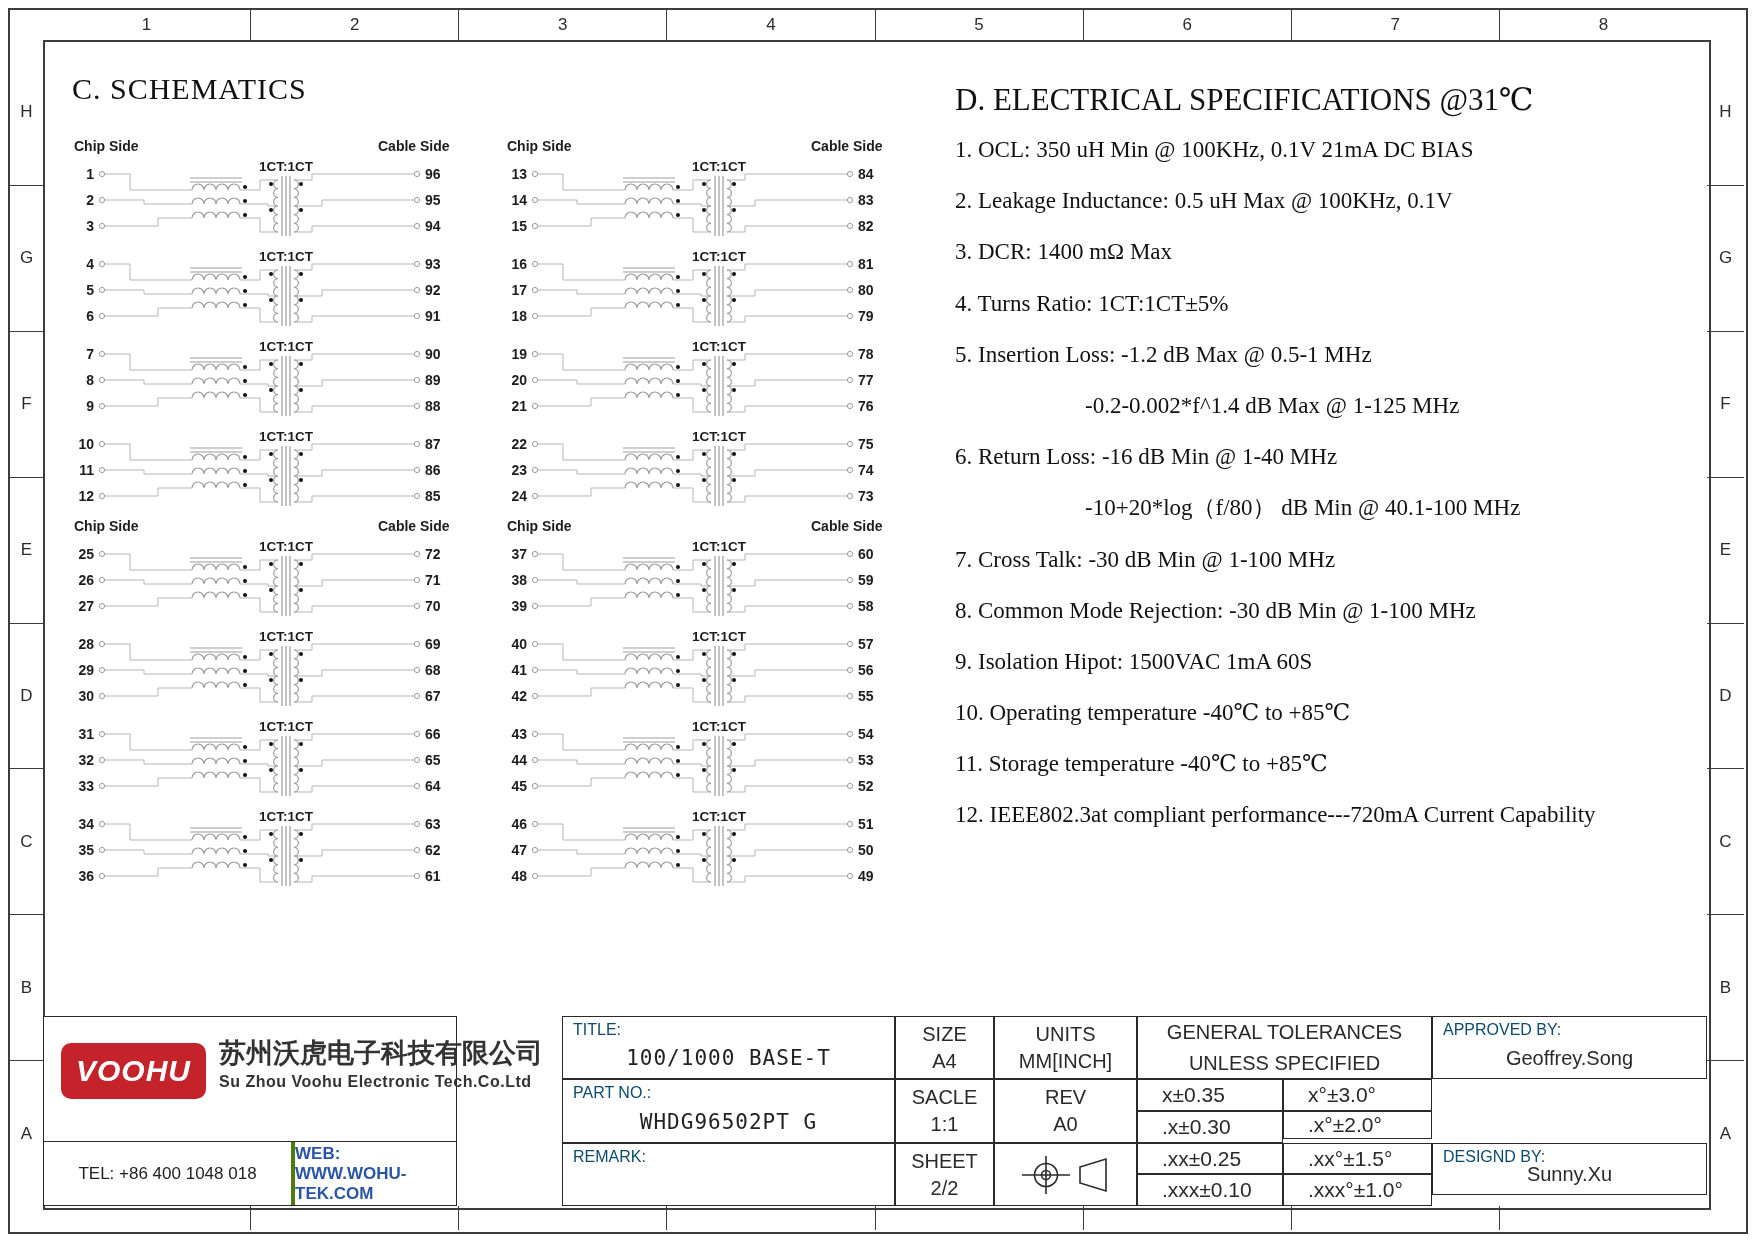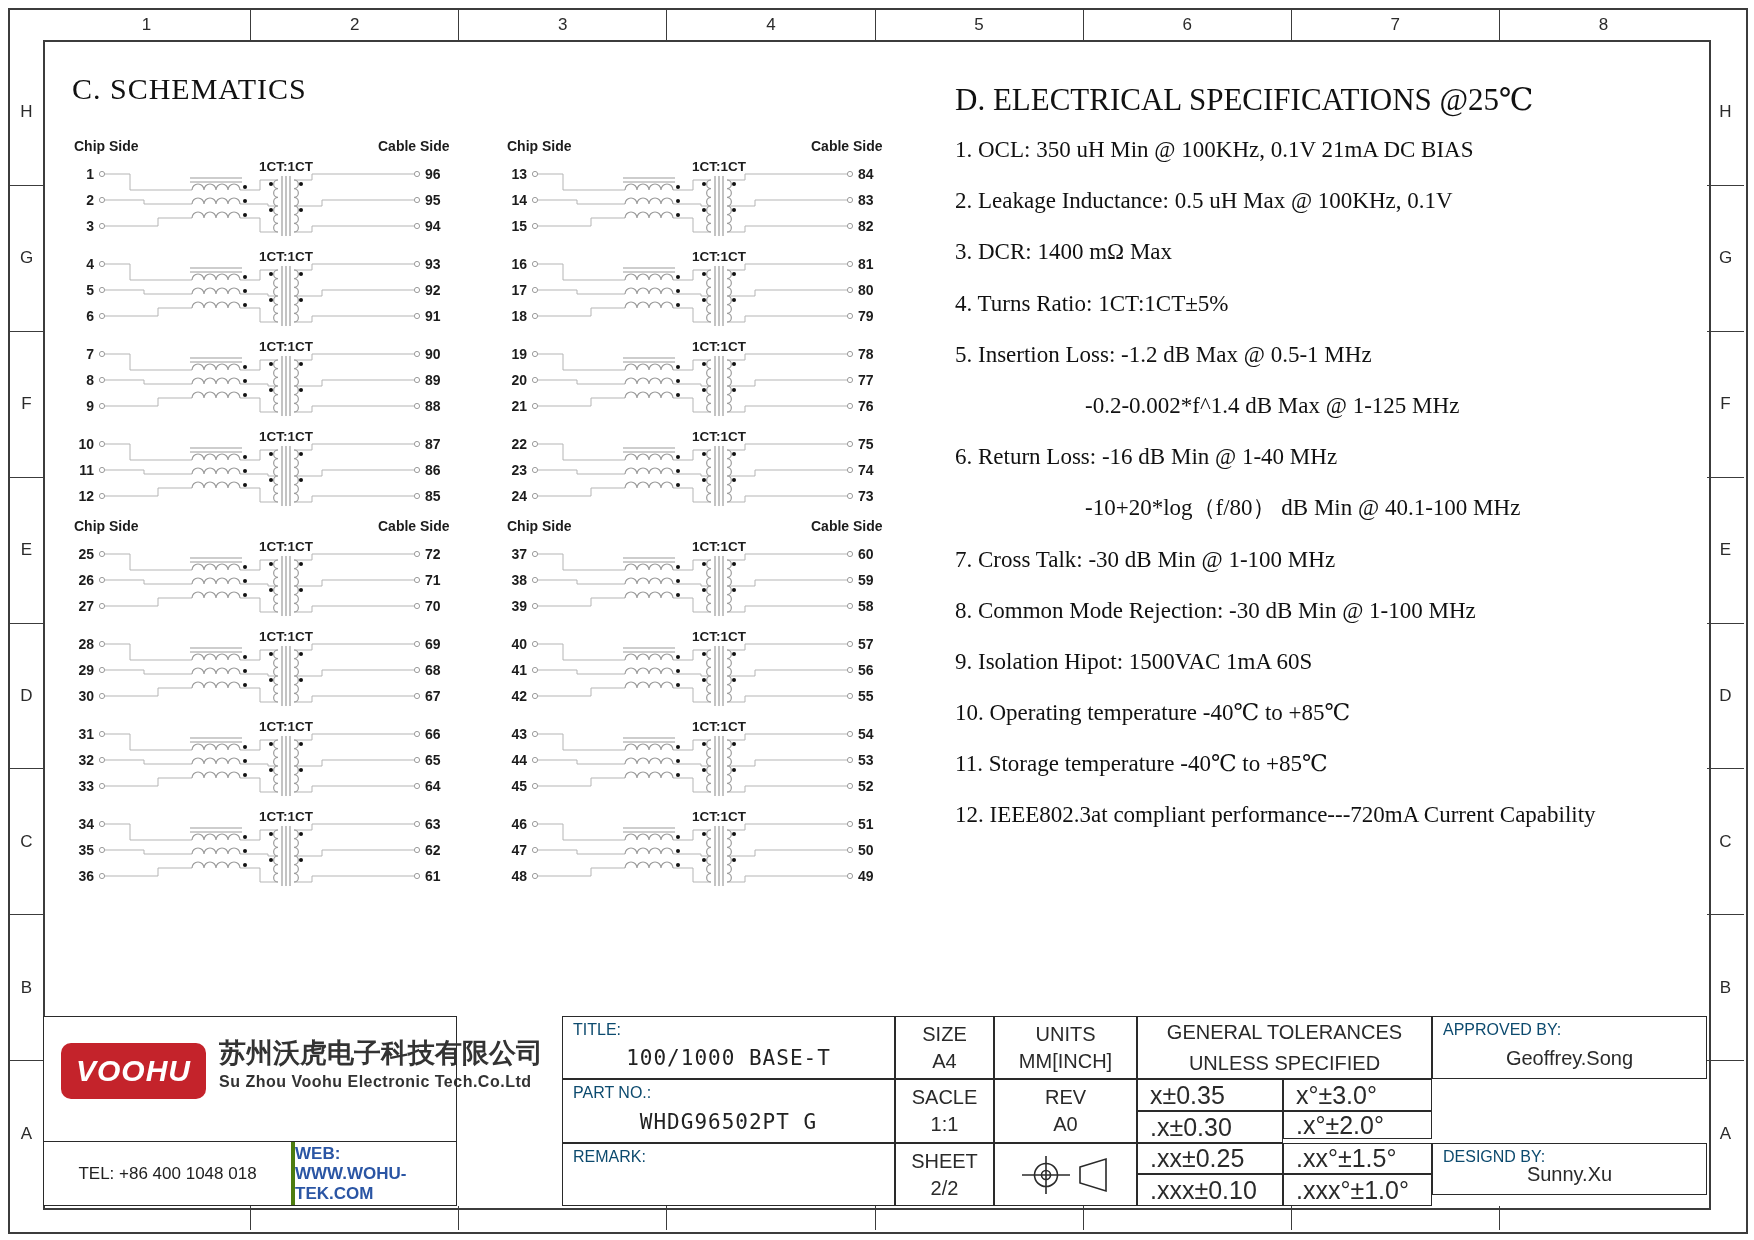--- a/index.html
+++ b/index.html
@@ -37,21 +37,21 @@
   .schem-block{display:block;margin-bottom:2px;}
   .schem-block text{font-family:"Liberation Sans",sans-serif;font-size:14px;font-weight:bold;fill:#1c1c1c;}
   .schem-block .t-ratio{font-size:13.5px;}
   
   .tb-cell{position:absolute;border:1px solid #2a2a2a;background:#fff;box-sizing:border-box;}
   .tb-label{position:absolute;left:10px;top:4px;font-size:16px;color:#0c4a6e;white-space:nowrap;}
   .tb-value-center{position:absolute;left:0;right:0;bottom:8px;text-align:center;font-size:20px;color:#2a2a2a;}
   .tb-mono{font-family:"DejaVu Sans Mono","Liberation Mono",monospace;font-size:21px;letter-spacing:1px;color:#222;}
   .tb-stack{position:absolute;left:0;right:0;top:0;bottom:0;display:flex;flex-direction:column;
             align-items:center;justify-content:center;gap:4px;font-size:20px;color:#2a2a2a;}
-  .tol-cell{display:flex;align-items:center;padding-left:12px;font-size:25px;color:#2a2a2a;}
+  .tol-cell{display:flex;align-items:center;padding-left:24px;font-size:21px;color:#2a2a2a;}
   .logo-red{position:absolute;left:17px;top:26px;width:145px;height:56px;background:#c4232b;
             border-radius:10px;display:flex;align-items:center;justify-content:center;}
   .logo-red span{color:#fff;font-size:30px;font-weight:bold;letter-spacing:1px;font-style:italic;}
   .logo-cn{position:absolute;left:175px;top:18px;font-size:27px;font-weight:bold;color:#333;white-space:nowrap;}
   .logo-en{position:absolute;left:175px;top:56px;font-size:16px;font-weight:600;color:#333;
            letter-spacing:0.5px;white-space:nowrap;}
   .telweb-row{position:absolute;left:0;right:0;bottom:0;height:63px;border-top:1px solid #2a2a2a;display:flex;}
   .tel-cell{width:247px;border-right:4px solid #4d7c0f;display:flex;align-items:center;justify-content:center;
             font-size:17px;color:#222;}
   .web-cell{flex:1;display:flex;align-items:center;justify-content:center;font-size:17px;font-weight:bold;color:#2a55a4;}
@@ -898,21 +898,21 @@
     <text class="cp2" x="22" y="71" text-anchor="end">48</text>
     <text class="cb0" x="353" y="19">51</text>
     <text class="cb1" x="353" y="45">50</text>
     <text class="cb2" x="353" y="71">49</text>
   </svg>
         </div>
   </div>
     </div>
 
   <div class="spec-section">
-    <div class="spec-title">D. ELECTRICAL SPECIFICATIONS @25℃</div>
+    <div class="spec-title">D. ELECTRICAL SPECIFICATIONS @31℃</div>
     <div>
         <div class="spec-line">1. OCL: 350 uH Min @ 100KHz, 0.1V  21mA DC BIAS</div>
         <div class="spec-line">2. Leakage Inductance: 0.5 uH Max @ 100KHz, 0.1V</div>
         <div class="spec-line">3. DCR: 1400 mΩ Max</div>
         <div class="spec-line">4. Turns Ratio: 1CT:1CT±5%</div>
         <div class="spec-line">5. Insertion Loss: -1.2 dB Max @ 0.5-1 MHz</div>
         <div class="spec-line indent">-0.2-0.002*f^1.4 dB Max @ 1-125 MHz</div>
         <div class="spec-line">6. Return Loss: -16 dB Min @ 1-40 MHz</div>
         <div class="spec-line indent">-10+20*log（f/80） dB Min @ 40.1-100 MHz</div>
         <div class="spec-line">7. Cross Talk: -30 dB Min @ 1-100 MHz</div>

